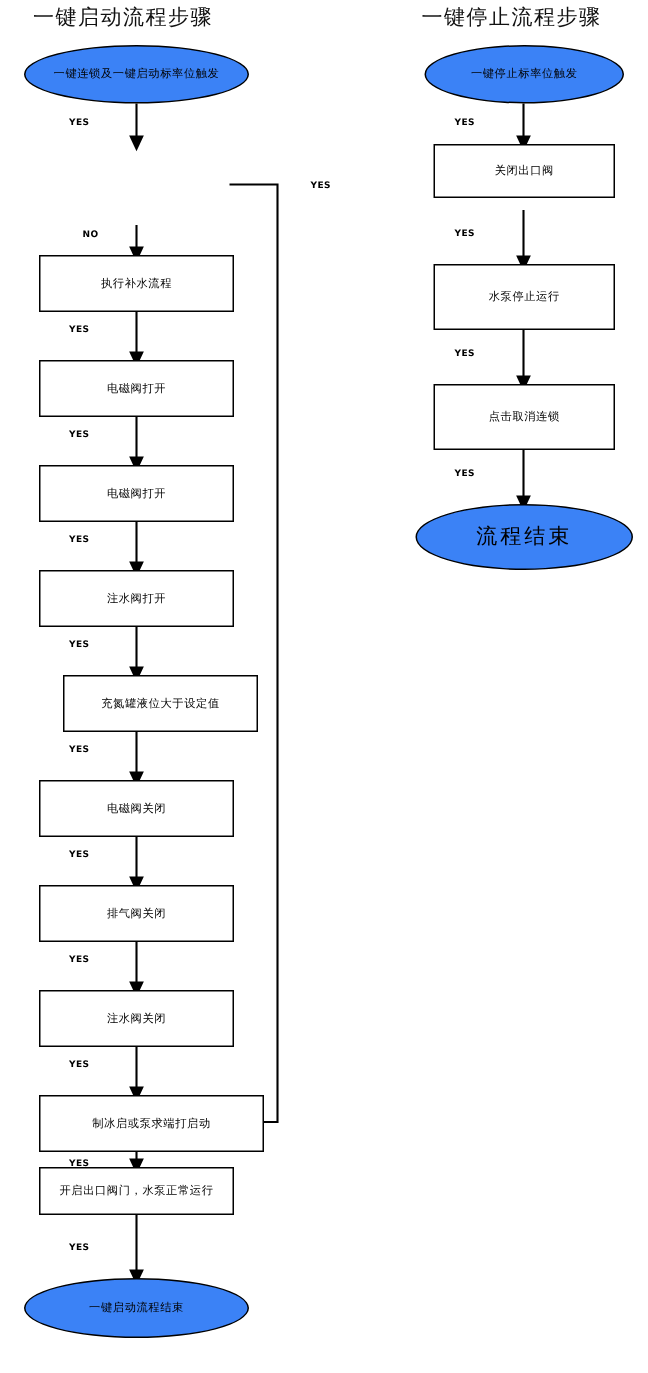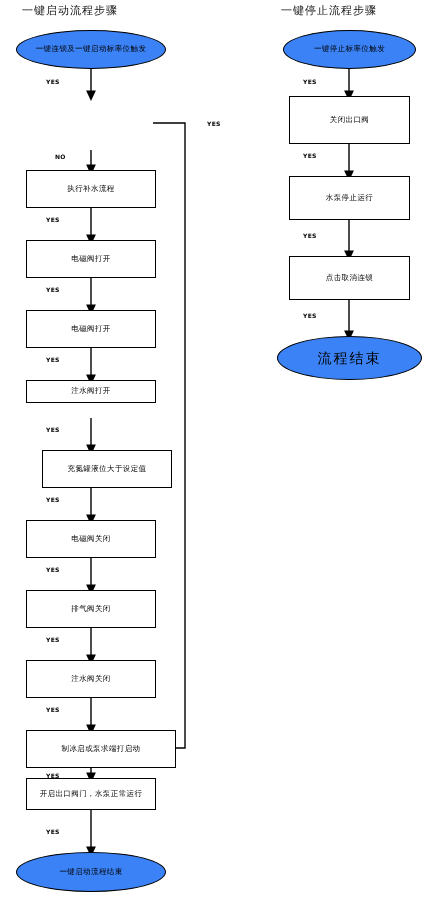--- a/index.html
+++ b/index.html
@@ -5,21 +5,21 @@
   html,body{margin:0;padding:0;background:#ffffff;}
   body{
     width:432px;height:915px;position:relative;overflow:hidden;
     font-family:"DejaVu Sans","Liberation Sans",sans-serif;
     color:#000000;
   }
   .canvas{position:absolute;left:0;top:0;width:432px;height:915px;}
   svg.wires{position:absolute;left:0;top:0;width:432px;height:915px;pointer-events:none;}
 
   .title{
-    position:absolute;font-size:11px;line-height:1;letter-spacing:1px;
+    position:absolute;font-size:14px;line-height:1;letter-spacing:1px;
     white-space:nowrap;color:#111;
   }
 
   .node{
     position:absolute;box-sizing:border-box;
     display:flex;align-items:center;justify-content:center;text-align:center;
     font-size:7.5px;line-height:1.35;letter-spacing:.4px;color:#000;
     padding:2px 4px;
   }
   .node.box{border:1px solid #000;background:#fff;}
@@ -80,21 +80,21 @@
 
   <div class="node oval" style="left:16px;top:30px;width:150px;height:39px;">一键连锁及一键启动标率位触发</div>
 
 
   <div class="node box" style="left:26px;top:170px;width:130px;height:38px;">执行补水流程</div>
 
   <div class="node box" style="left:26px;top:240px;width:130px;height:38px;">电磁阀打开</div>
 
   <div class="node box" style="left:26px;top:310px;width:130px;height:38px;">电磁阀打开</div>
 
-  <div class="node box" style="left:26px;top:380px;width:130px;height:23px;">注水阀打开</div>
+  <div class="node box" style="left:26px;top:380px;width:130px;height:38px;">注水阀打开</div>
 
   <div class="node box" style="left:26px;top:450px;width:130px;height:38px;margin-left:16px;">充氮罐液位大于设定值</div>
 
   <div class="node box" style="left:26px;top:520px;width:130px;height:38px;">电磁阀关闭</div>
 
   <div class="node box" style="left:26px;top:590px;width:130px;height:38px;">排气阀关闭</div>
 
   <div class="node box" style="left:26px;top:660px;width:130px;height:38px;">注水阀关闭</div>
 
   <div class="node box" style="left:26px;top:730px;width:150px;height:38px;">制冰启或泵求端打启动</div>
@@ -112,21 +112,21 @@
   <div class="lbl" style="left:46px;top:426px;">YES</div>
   <div class="lbl" style="left:46px;top:496px;">YES</div>
   <div class="lbl" style="left:46px;top:566px;">YES</div>
   <div class="lbl" style="left:46px;top:636px;">YES</div>
   <div class="lbl" style="left:46px;top:706px;">YES</div>
   <div class="lbl" style="left:46px;top:772px;">YES</div>
   <div class="lbl" style="left:46px;top:828px;">YES</div>
 
   <div class="node oval" style="left:283px;top:30px;width:133px;height:39px;">一键停止标率位触发</div>
 
-  <div class="node box" style="left:289px;top:96px;width:121px;height:48px;">关闭出口阀</div>
+  <div class="node box" style="left:289px;top:96px;width:121px;height:36px;">关闭出口阀</div>
 
   <div class="node box" style="left:289px;top:176px;width:121px;height:44px;">水泵停止运行</div>
 
   <div class="node box" style="left:289px;top:256px;width:121px;height:44px;">点击取消连锁</div>
 
   <div class="node oval big" style="left:277px;top:336px;width:145px;height:44px;">流程结束</div>
 
   <div class="lbl" style="left:303px;top:78px;">YES</div>
   <div class="lbl" style="left:303px;top:152px;">YES</div>
   <div class="lbl" style="left:303px;top:232px;">YES</div>

